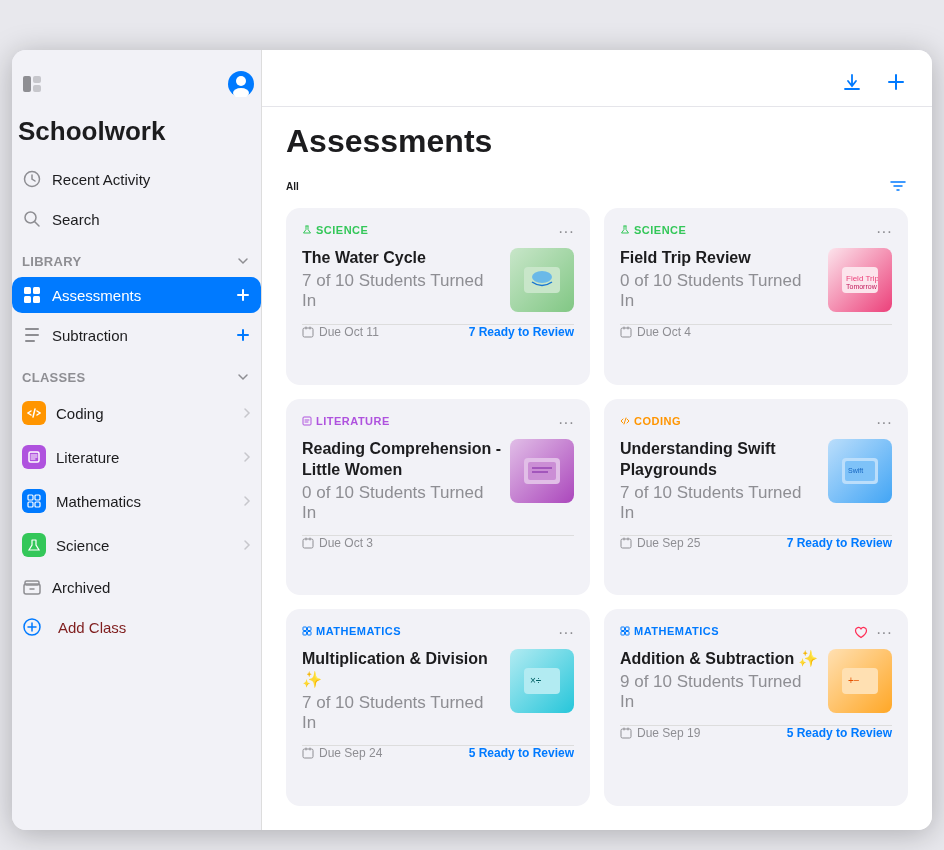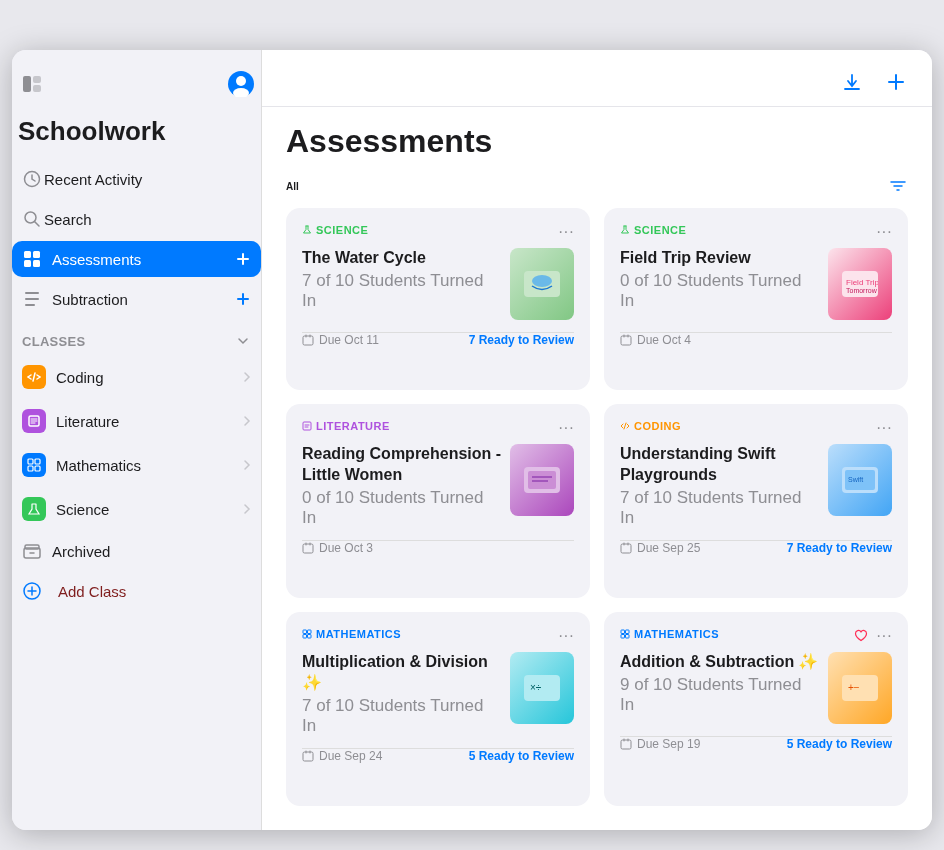--- a/index.html
+++ b/index.html
@@ -50,21 +50,21 @@
     }
     .sidebar-title {
       font-size: 26px;
       font-weight: 700;
       color: #1c1c1e;
       padding: 6px 6px 10px 6px;
     }
     .sidebar-nav-item {
       display: flex;
       align-items: center;
-      gap: 2px;
+      gap: 10px;
       padding: 8px 10px;
       border-radius: 8px;
       cursor: pointer;
       color: #1c1c1e;
       font-size: 15px;
     }
     .sidebar-nav-item .nav-icon {
       width: 20px;
       height: 20px;
       display: flex;
@@ -240,21 +240,21 @@
       color: #1c1c1e;
       line-height: 1.3;
     }
     .card-subtitle {
       font-size: 17px;
       color: #8e8e93;
       margin-top: 2px;
     }
     .thumb-placeholder {
       width: 64px;
-      height: 72px;
+      height: 64px;
       border-radius: 8px;
       background: linear-gradient(135deg, #c8e6c9, #81c784);
       display: flex;
       align-items: center;
       justify-content: center;
       font-size: 24px;
       flex-shrink: 0;
     }
     .thumb-blue {
       background: linear-gradient(135deg, #bbdefb, #42a5f5);
@@ -337,20 +337,26 @@
     <div class="sidebar-nav-item">
       <div class="nav-icon">
         <svg width="18" height="18" viewBox="0 0 18 18">
             <circle cx="7.5" cy="7.5" r="5.5" stroke="#8e8e93" stroke-width="1.5" fill="none"></circle>
             <line x1="11.5" y1="11.5" x2="16" y2="16" stroke="#8e8e93" stroke-width="1.5" stroke-linecap="round"></line>
           </svg>
       </div>
       <span>Search</span>
     </div>
 
+    <div class="section-header">
+      <span class="section-title">Library</span>
+      <svg width="16" height="16" viewBox="0 0 16 16">
+          <path d="M4 6l4 4 4-4" stroke="#8e8e93" stroke-width="1.5" fill="none" stroke-linecap="round"></path>
+        </svg>
+    </div>
 
     <div class="library-item active">
       <div class="left">
         <svg width="20" height="20" viewBox="0 0 20 20">
             <rect x="2" y="2" width="7" height="7" rx="1.5" fill="white"></rect>
             <rect x="11" y="2" width="7" height="7" rx="1.5" fill="white"></rect>
             <rect x="2" y="11" width="7" height="7" rx="1.5" fill="white"></rect>
             <rect x="11" y="11" width="7" height="7" rx="1.5" fill="white"></rect>
           </svg>
         <span>Assessments</span>

